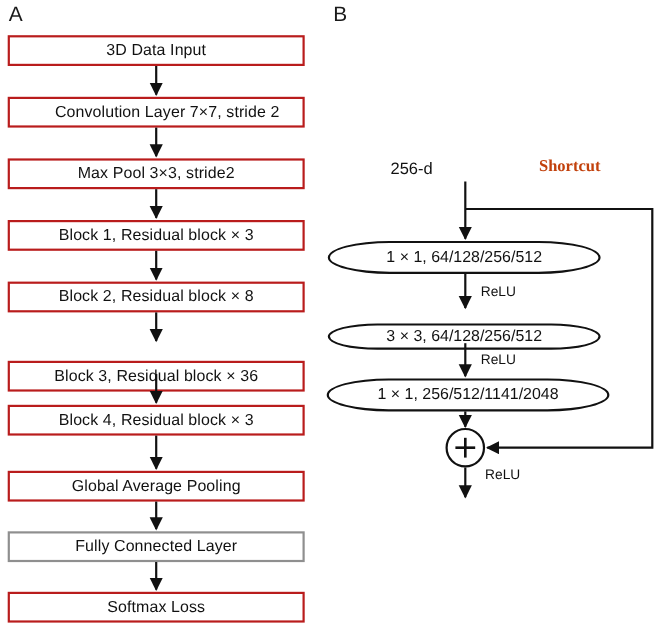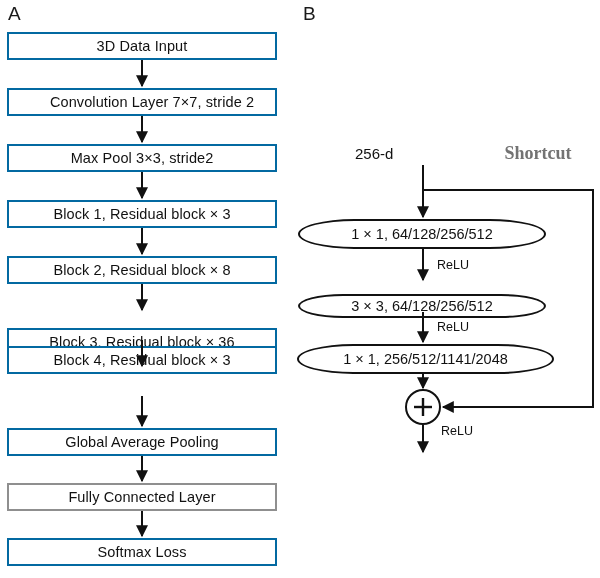--- a/index.html
+++ b/index.html
@@ -32,21 +32,21 @@
   #panel-label-a { left: 8px; top: 4px; }
   #panel-label-b { left: 303px; top: 4px; }
 
   
   .flow-box {
     position: absolute;
     left: 7px;
     width: 270px;
     height: 28px;
     box-sizing: border-box;
-    border: 2px solid #0369a1;
+    border: 2px solid #b91c1c;
     background: #ffffff;
     display: flex;
     align-items: center;
     justify-content: center;
   }
   .flow-box.muted {
     border: 2px solid #8f8f8f;
   }
   .flow-box span {
     font-family: "Liberation Sans", sans-serif;
@@ -85,24 +85,24 @@
     position: absolute;
     font-family: "Liberation Sans", sans-serif;
     font-size: 15px;
     color: #111111;
     white-space: nowrap;
   }
   .shortcut-label {
     position: absolute;
     font-family: "Liberation Serif", serif;
     font-weight: bold;
-    font-size: 18px;
-    color: #737373;
+    font-size: 15px;
+    color: #c2410c;
     line-height: 1.35;
-    text-align: center;
+    text-align: left;
     white-space: nowrap;
   }
   svg.wires {
     position: absolute;
     left: 0;
     top: 0;
     width: 600px;
     height: 578px;
     pointer-events: none;
   }
@@ -126,21 +126,21 @@
   </div>
   <div class="flow-box" style="top:200px;">
     <span>Block 1, Residual block × 3</span>
   </div>
   <div class="flow-box" style="top:256px;">
     <span>Block 2, Residual block × 8</span>
   </div>
   <div class="flow-box" style="top:328px;">
     <span>Block 3, Residual block × 36</span>
   </div>
-  <div class="flow-box" style="top:346px;">
+  <div class="flow-box" style="top:368px;">
     <span>Block 4, Residual block × 3</span>
   </div>
   <div class="flow-box" style="top:428px;">
     <span>Global Average Pooling</span>
   </div>
   <div class="flow-box muted" style="top:483px;">
     <span>Fully Connected Layer</span>
   </div>
   <div class="flow-box" style="top:538px;">
     <span>Softmax Loss</span>

